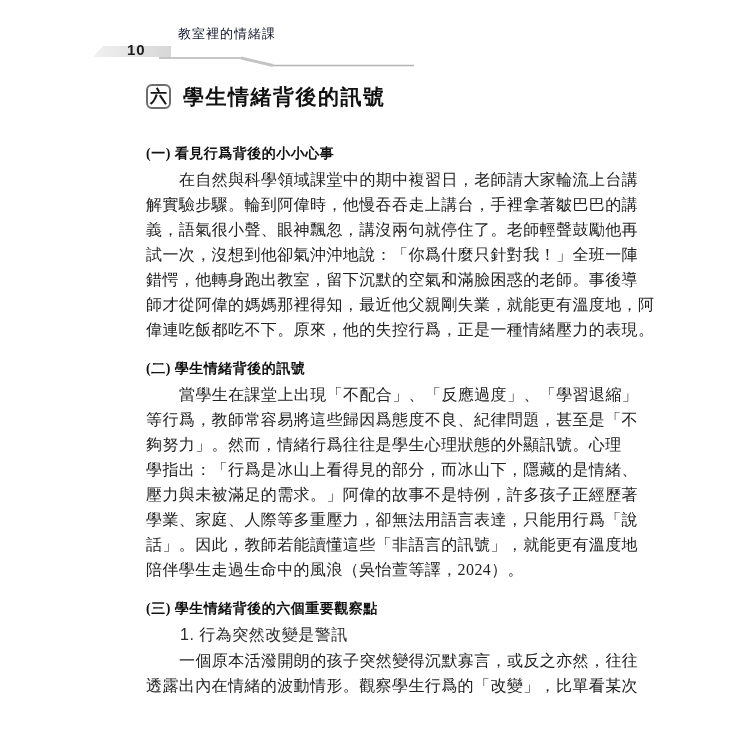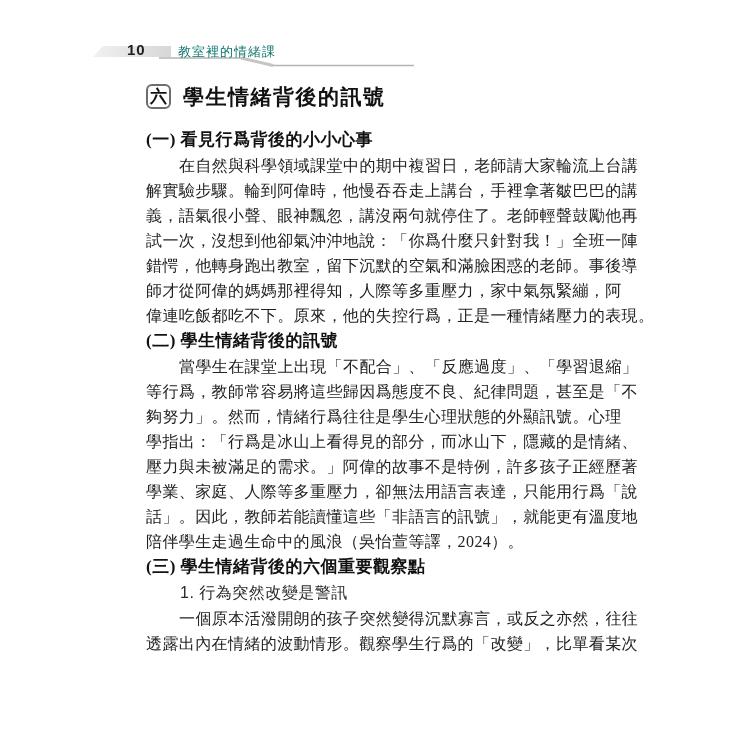--- a/index.html
+++ b/index.html
@@ -27,24 +27,24 @@
     position: absolute;
     left: 127px; top: 41px;
     font-family: "Liberation Sans", sans-serif;
     font-weight: bold;
     font-size: 15px;
     color: #1d1d1d;
     letter-spacing: 1px;
   }
   .book-title {
     position: absolute;
-    left: 178px; top: 43px;
+    left: 178px; top: 25px;
     font-family: "Liberation Sans", sans-serif;
     font-size: 13px;
-    color: #0f766e;
+    color: #0f172a;
     letter-spacing: 1px;
     white-space: nowrap;
   }
   .book-subtitle {
     position: absolute;
     left: 279px; top: 49px;
     font-family: "Liberation Sans", sans-serif;
     font-size: 11.5px;
     color: #8d8d8d;
     letter-spacing: 0.5px;
@@ -82,25 +82,26 @@
 
   
   .content {
     position: absolute;
     left: 146px; top: 127px;
     width: 480px;
     color: #222222;
   }
   .sub-heading {
     font-weight: bold;
-    font-size: 17px;
+    font-size: 14px;
     line-height: 26px;
     color: #111111;
     letter-spacing: 0.5px;
     white-space: nowrap;
+    margin-top: 14px;
   }
   .body-line {
     font-size: 16px;
     line-height: 25px;
     letter-spacing: 0.4px;
     white-space: nowrap;
   }
   .body-line.first {
     padding-left: 33px;
   }
@@ -132,21 +133,21 @@
   <div class="section-title">學生情緒背後的訊號</div>
 
   <div class="content">
 
     <div class="sub-heading">(一) 看見行爲背後的小小心事</div>
     <div class="body-line first">在自然與科學領域課堂中的期中複習日，老師請大家輪流上台講</div>
     <div class="body-line">解實驗步驟。輪到阿偉時，他慢吞吞走上講台，手裡拿著皺巴巴的講</div>
     <div class="body-line">義，語氣很小聲、眼神飄忽，講沒兩句就停住了。老師輕聲鼓勵他再</div>
     <div class="body-line">試一次，沒想到他卻氣沖沖地說：「你爲什麼只針對我！」全班一陣</div>
     <div class="body-line">錯愕，他轉身跑出教室，留下沉默的空氣和滿臉困惑的老師。事後導</div>
-    <div class="body-line">師才從阿偉的媽媽那裡得知，人際等多重壓力，家中氣氛緊繃，阿</div>
+    <div class="body-line">師才從阿偉的媽媽那裡得知，最近他父親剛失業，就能更有溫度地，阿</div>
     <div class="body-line">偉連吃飯都吃不下。原來，他的失控行爲，正是一種情緒壓力的表現。</div>
 
     <div class="sub-heading">(二) 學生情緒背後的訊號</div>
     <div class="body-line first">當學生在課堂上出現「不配合」、「反應過度」、「學習退縮」</div>
     <div class="body-line">等行爲，教師常容易將這些歸因爲態度不良、紀律問題，甚至是「不</div>
     <div class="body-line">夠努力」。然而，情緒行爲往往是學生心理狀態的外顯訊號。心理</div>
     <div class="body-line">學指出：「行爲是冰山上看得見的部分，而冰山下，隱藏的是情緒、</div>
     <div class="body-line">壓力與未被滿足的需求。」阿偉的故事不是特例，許多孩子正經歷著</div>
     <div class="body-line">學業、家庭、人際等多重壓力，卻無法用語言表達，只能用行爲「說</div>
     <div class="body-line">話」。因此，教師若能讀懂這些「非語言的訊號」，就能更有溫度地</div>

